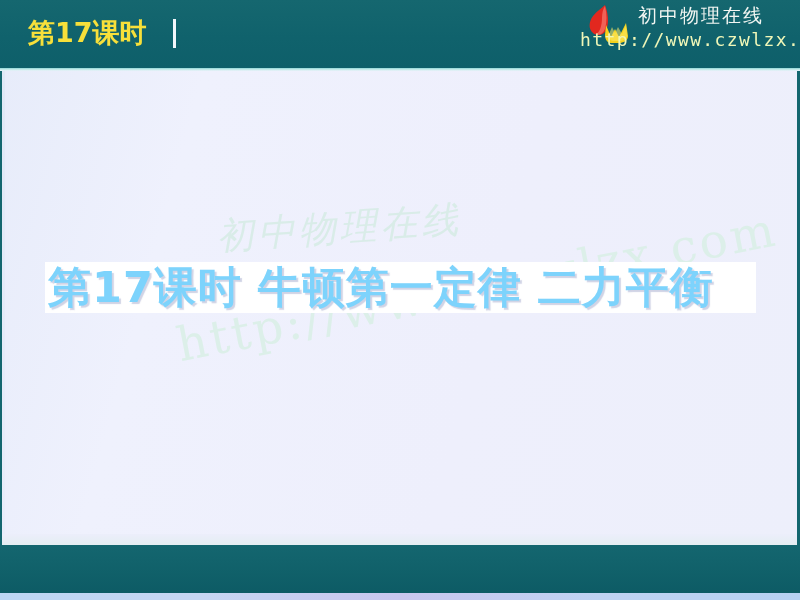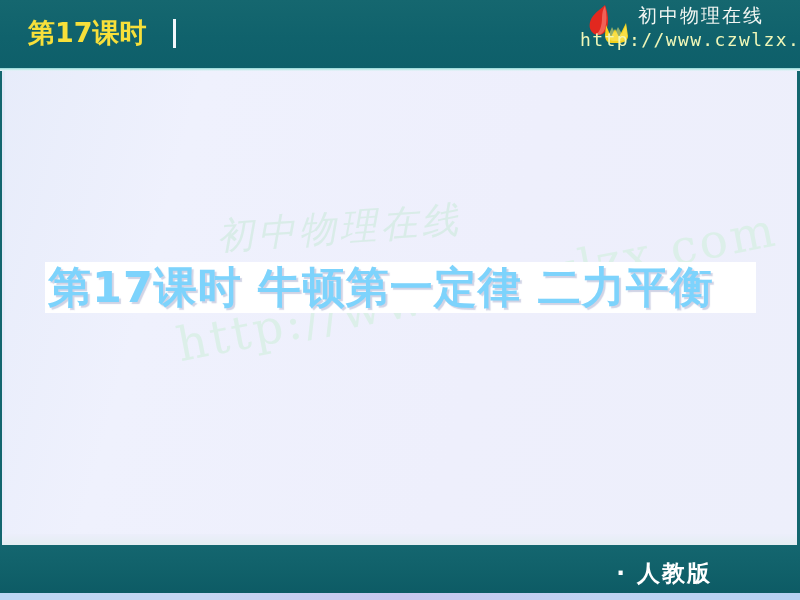--- a/index.html
+++ b/index.html
@@ -254,16 +254,15 @@
   <div class="body-panel-edge"></div>
   <div class="body-panel-foot"></div>
 
   <div class="wm-name">初中物理在线</div>
   <div class="wm-url">http://www.czwlzx.com</div>
 
   <div class="title-band"></div>
   <div class="main-title">第17课时  牛顿第一定律 二力平衡</div>
 
   <div class="footer-bar"></div>
-  <div class="footer-text">· 人教版</div>
   <div class="footer-strip"></div>
 
 </div>
 
 </body></html>

